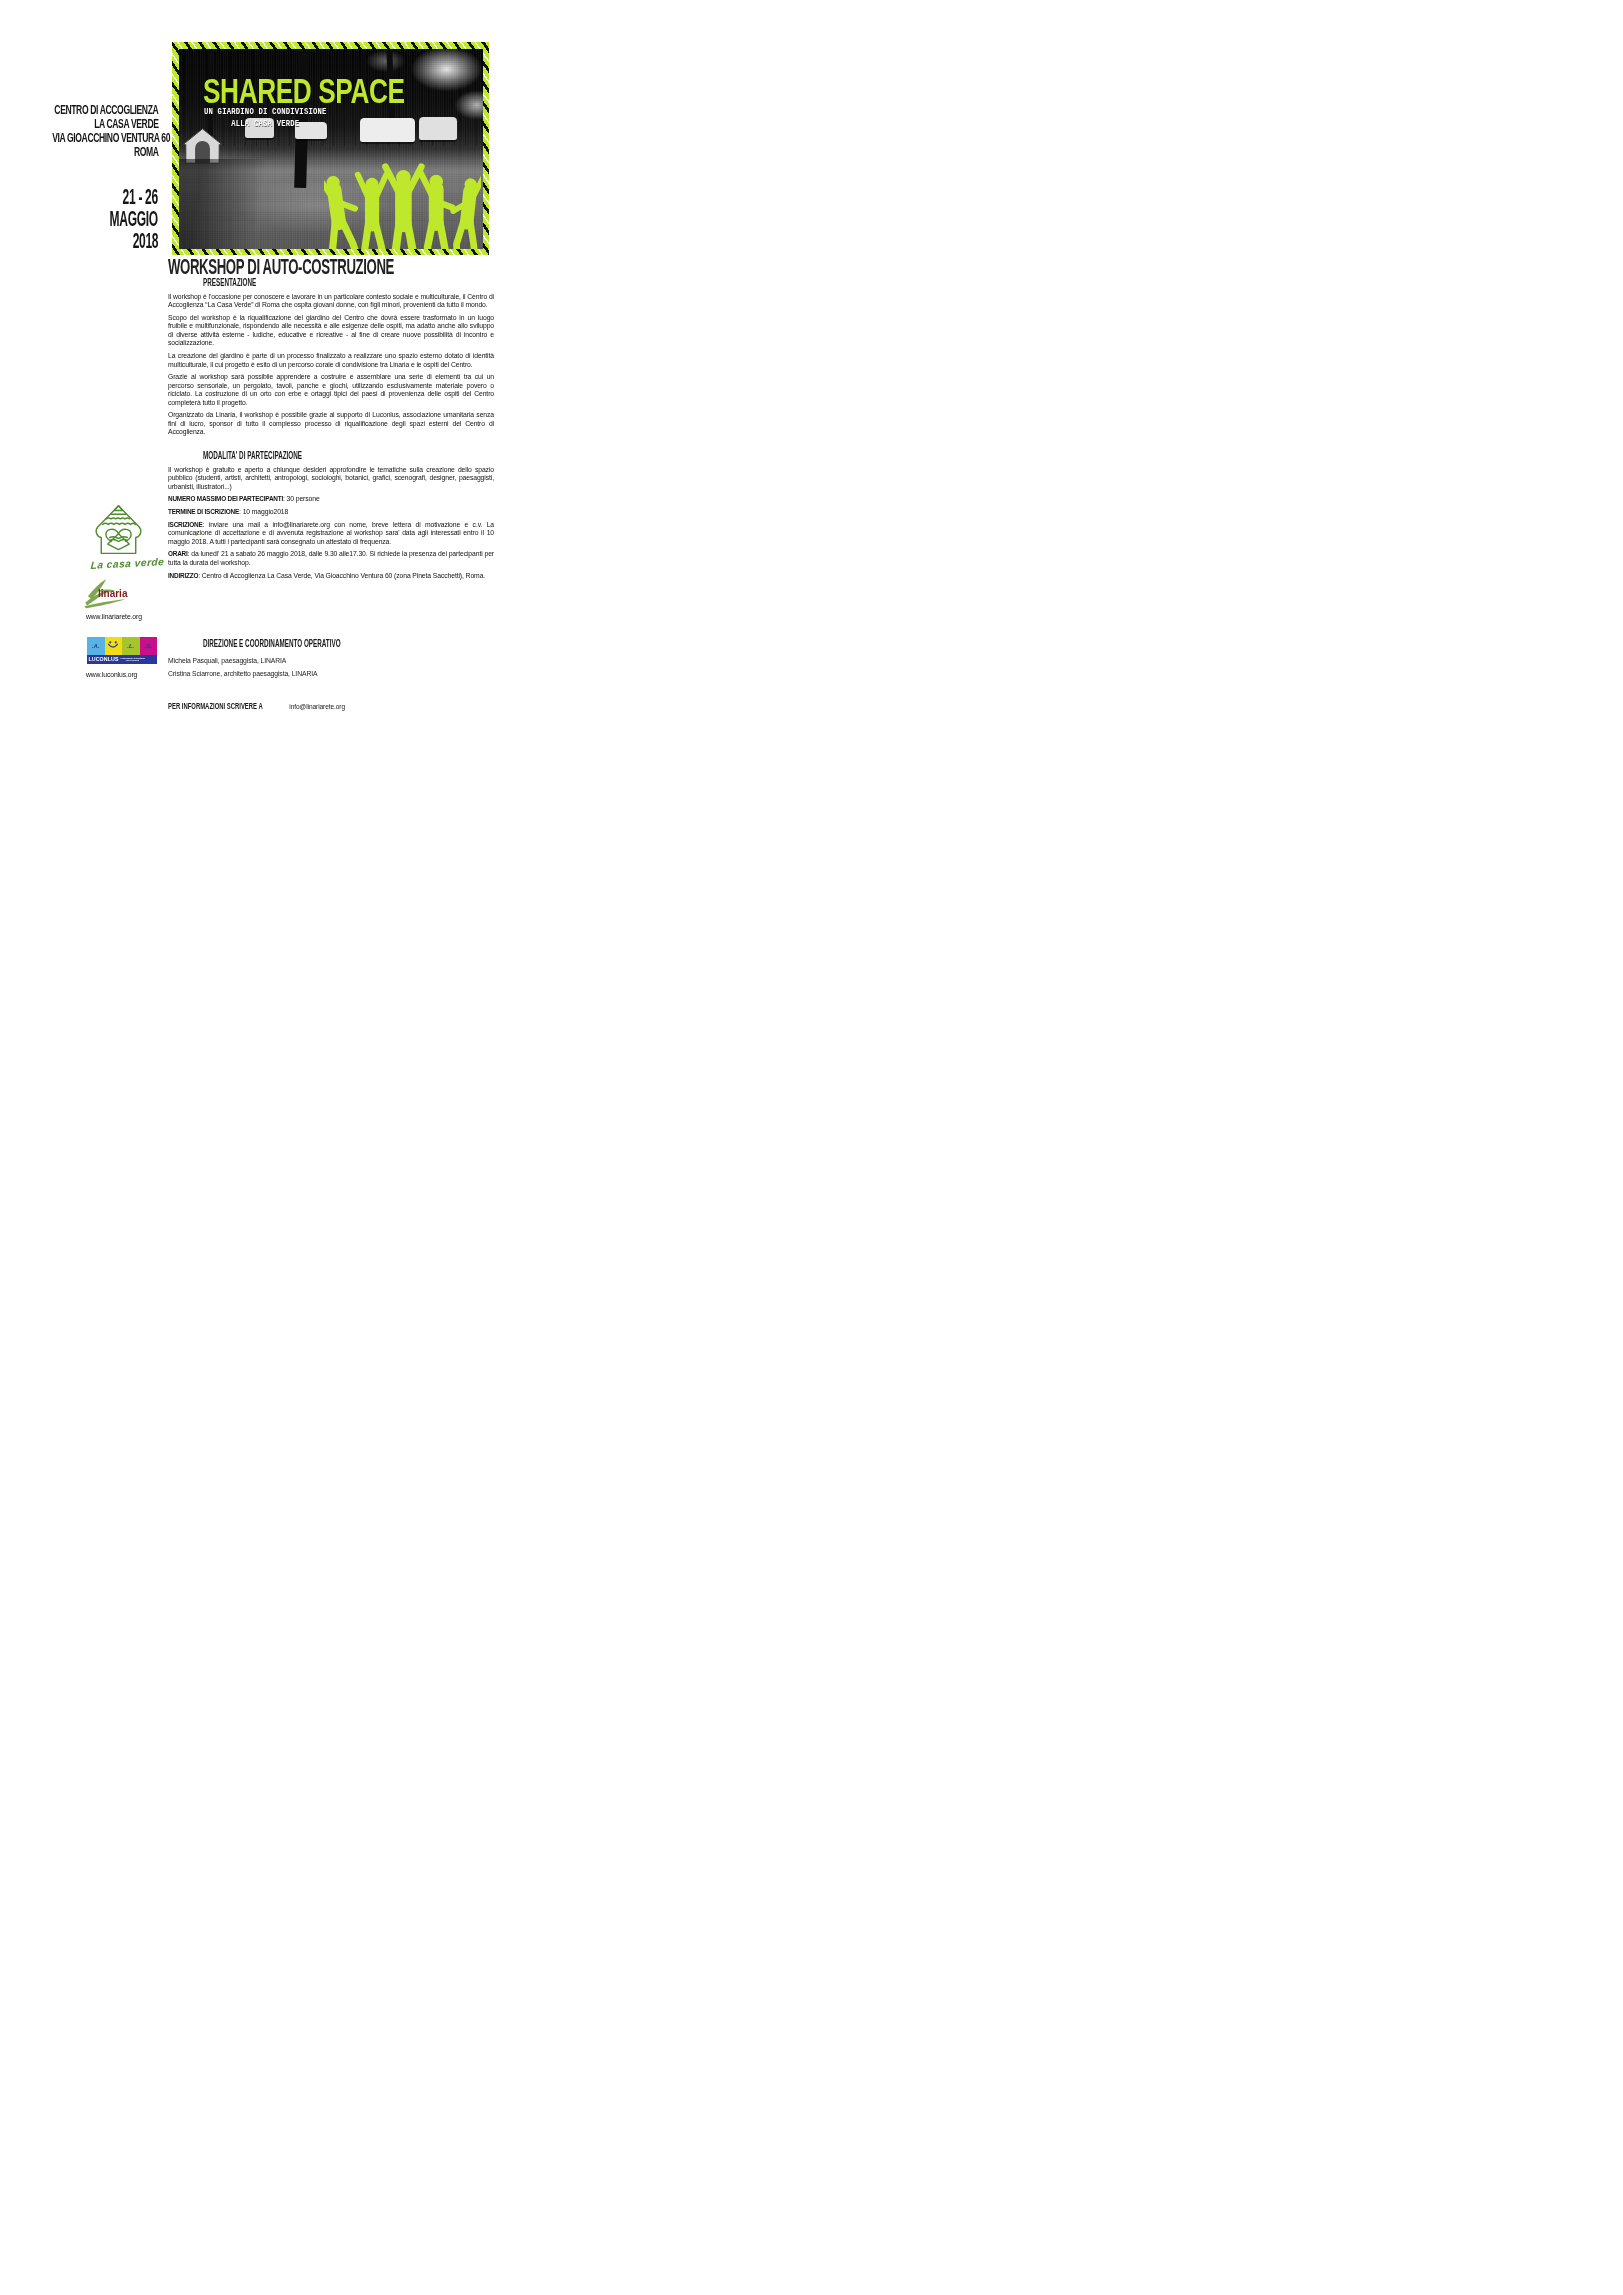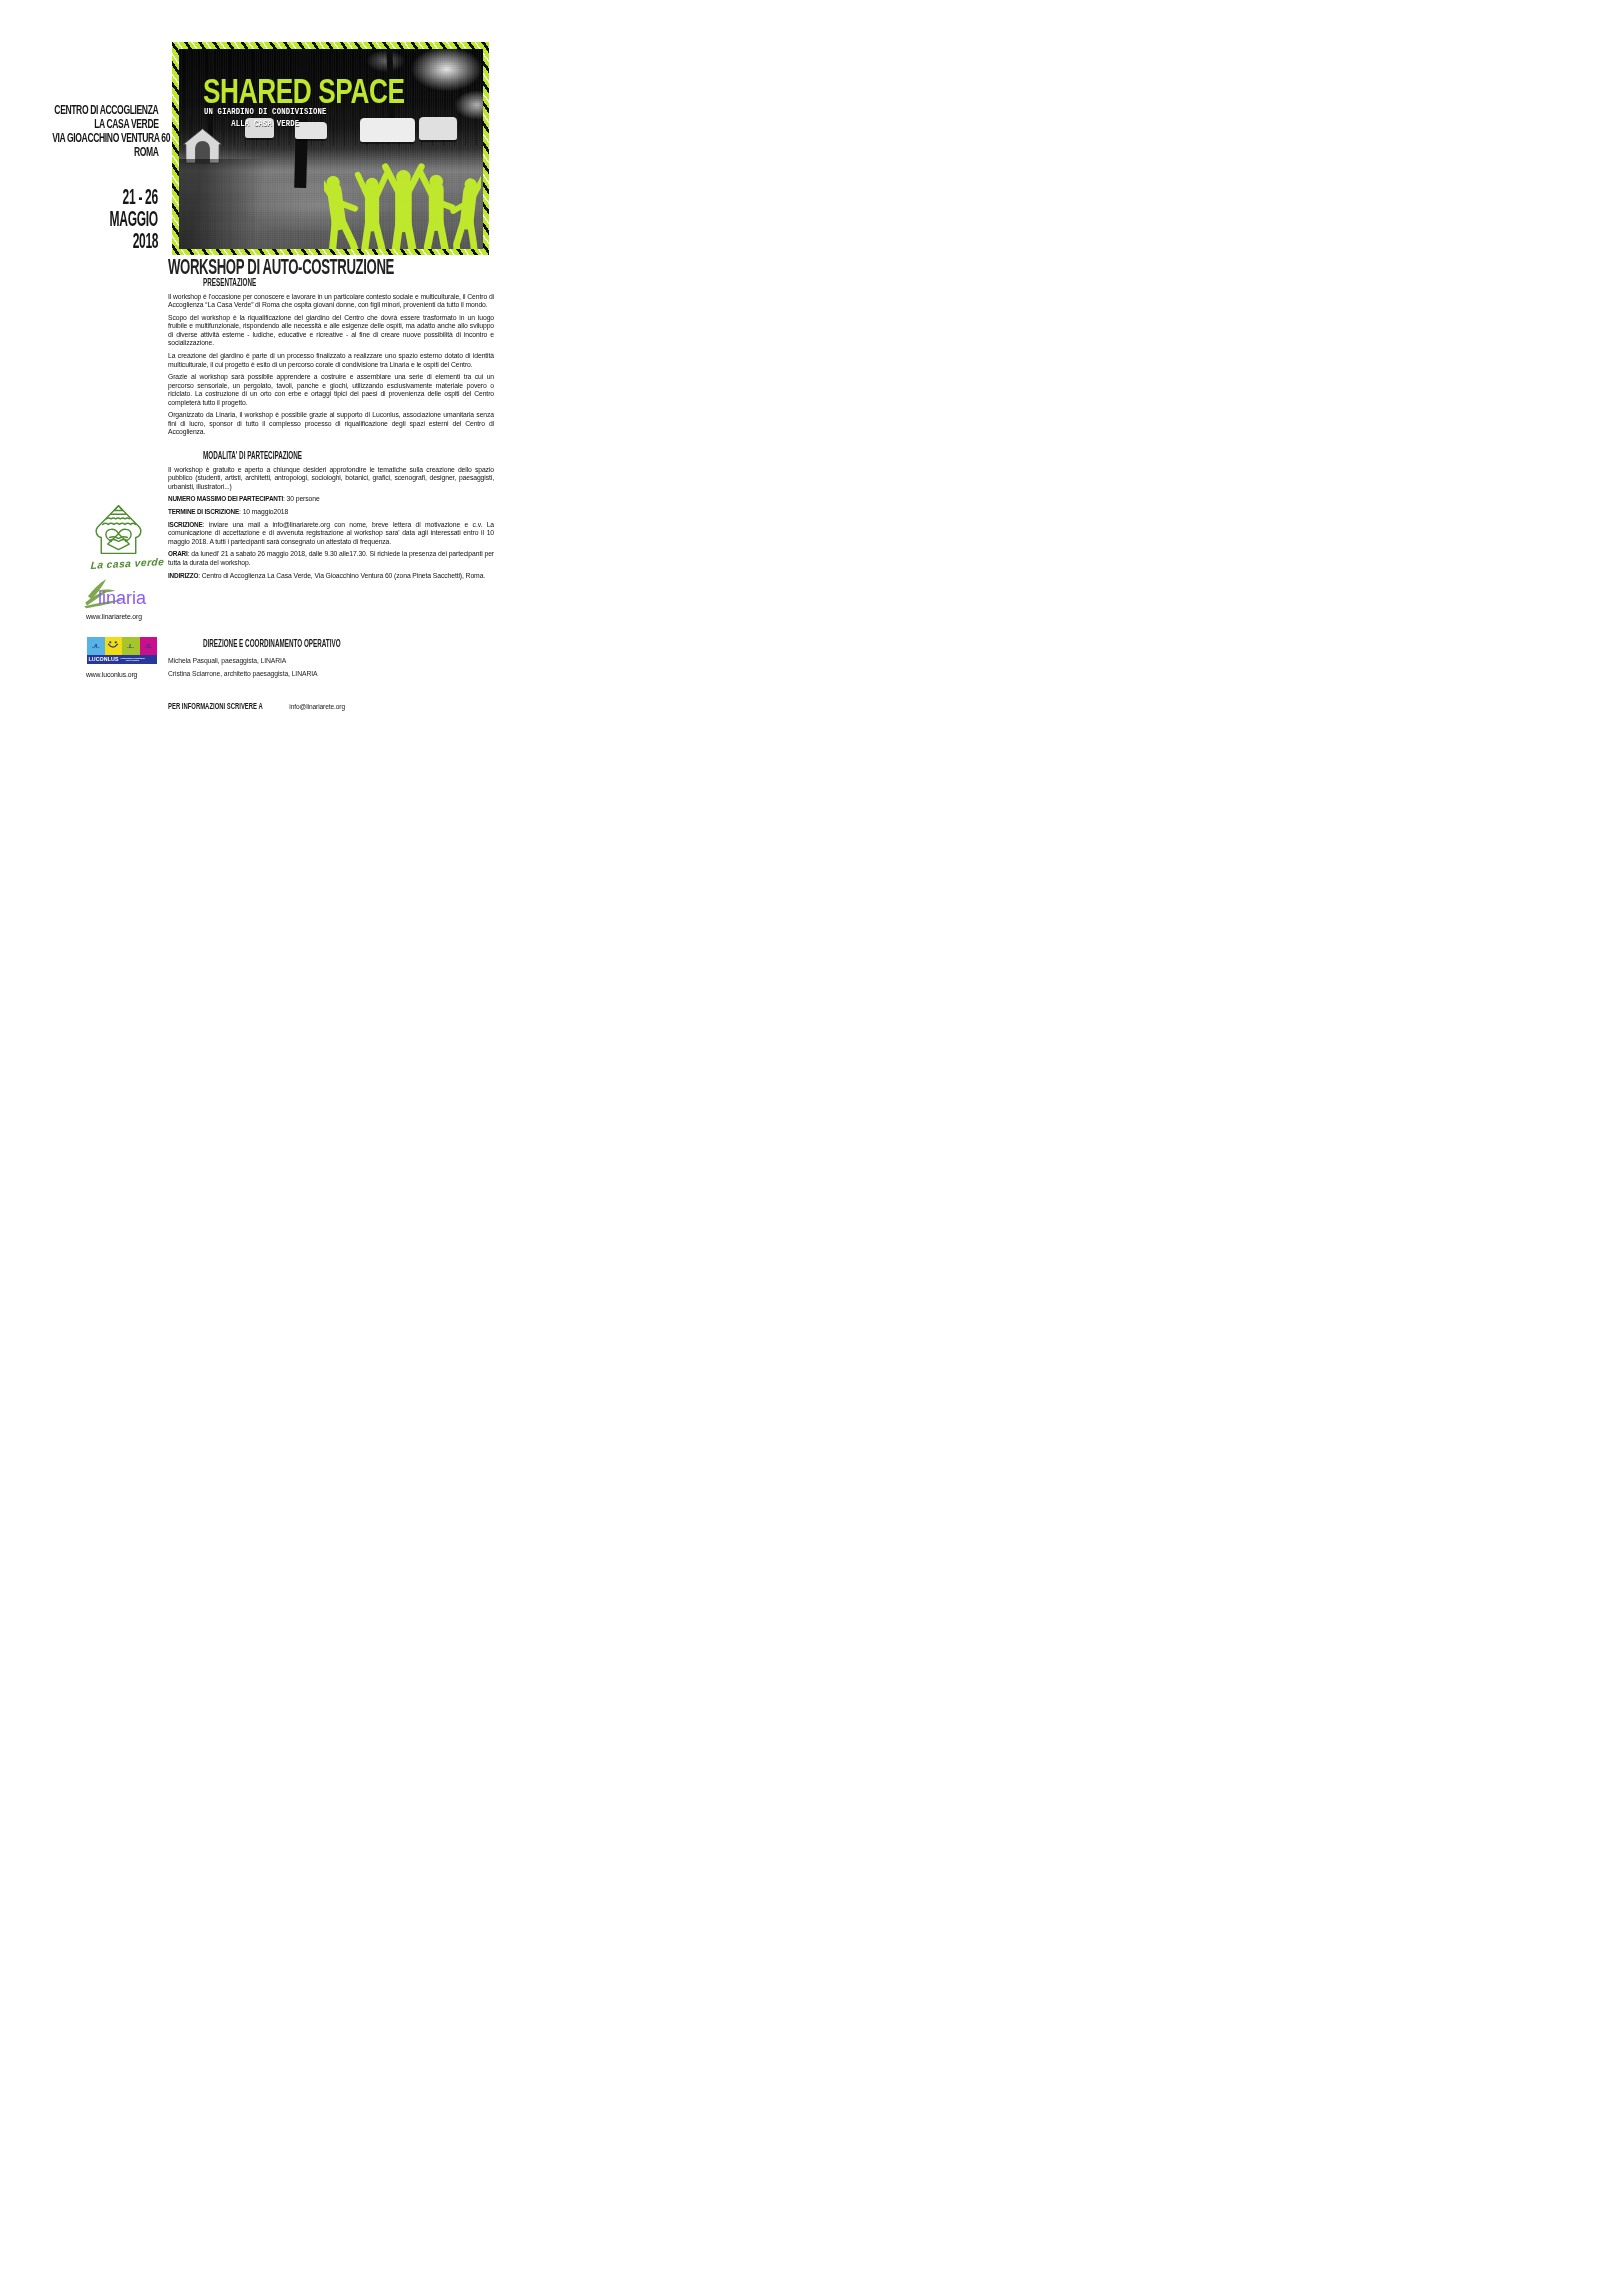--- a/index.html
+++ b/index.html
@@ -61,21 +61,21 @@
   .contact .clabel{display:inline-block;font-weight:900;font-size:7.4px;
     transform:scale(.8,1.25);transform-origin:left bottom;white-space:nowrap;color:#191919;}
   .contact .cemail{font-size:6.6px;letter-spacing:-0.1px;margin-left:0.9px;}
 
   
   .logo-casa{position:absolute;left:91px;top:503px;}
   .script-text{position:absolute;left:86px;top:558px;width:83px;text-align:center;
     font-style:italic;font-weight:700;font-size:10.2px;color:#4e8c2f;
     transform:rotate(-3deg) skewX(-6deg);letter-spacing:0.5px;white-space:nowrap;}
   .logo-linaria{position:absolute;left:83px;top:578px;width:88px;height:32px;}
-  .linaria-word{position:absolute;left:15px;top:10.2px;font-weight:400;font-size:18px;letter-spacing:0;color:#8b5cf6;}
+  .linaria-word{position:absolute;left:15px;top:10.2px;font-weight:700;font-size:10px;letter-spacing:0;color:#7f1d1d;}
   .linaria-url{position:absolute;left:86px;top:613px;font-size:6.8px;letter-spacing:-0.1px;color:#111;}
   .logo-luconlus{position:absolute;left:87px;top:637px;width:70px;}
   .luc-squares{display:flex;width:70px;height:17.6px;}
   .luc-squares .sq{width:17.6px;height:17.6px;display:flex;align-items:center;justify-content:center;
     font-style:italic;font-weight:700;font-size:6px;color:#233a92;}
   .luc-bar{width:70px;height:9.7px;background:#28389a;display:flex;align-items:center;box-sizing:border-box;padding:0 1.4px;}
   .luc-word{color:#fff;font-weight:700;font-size:5.3px;letter-spacing:0.1px;flex:0 0 auto;}
   .luc-tag{color:#fff;font-size:2.1px;line-height:2.3px;font-weight:700;margin-left:1.4px;text-align:center;}
   .luconlus-url{position:absolute;left:86px;top:671px;font-size:6.8px;letter-spacing:-0.1px;color:#111;}
   .leaf-accent{position:absolute;left:196px;top:531px;width:1.4px;height:5.1px;background:#7fa650;border-radius:0.9px;transform:rotate(14deg);}

